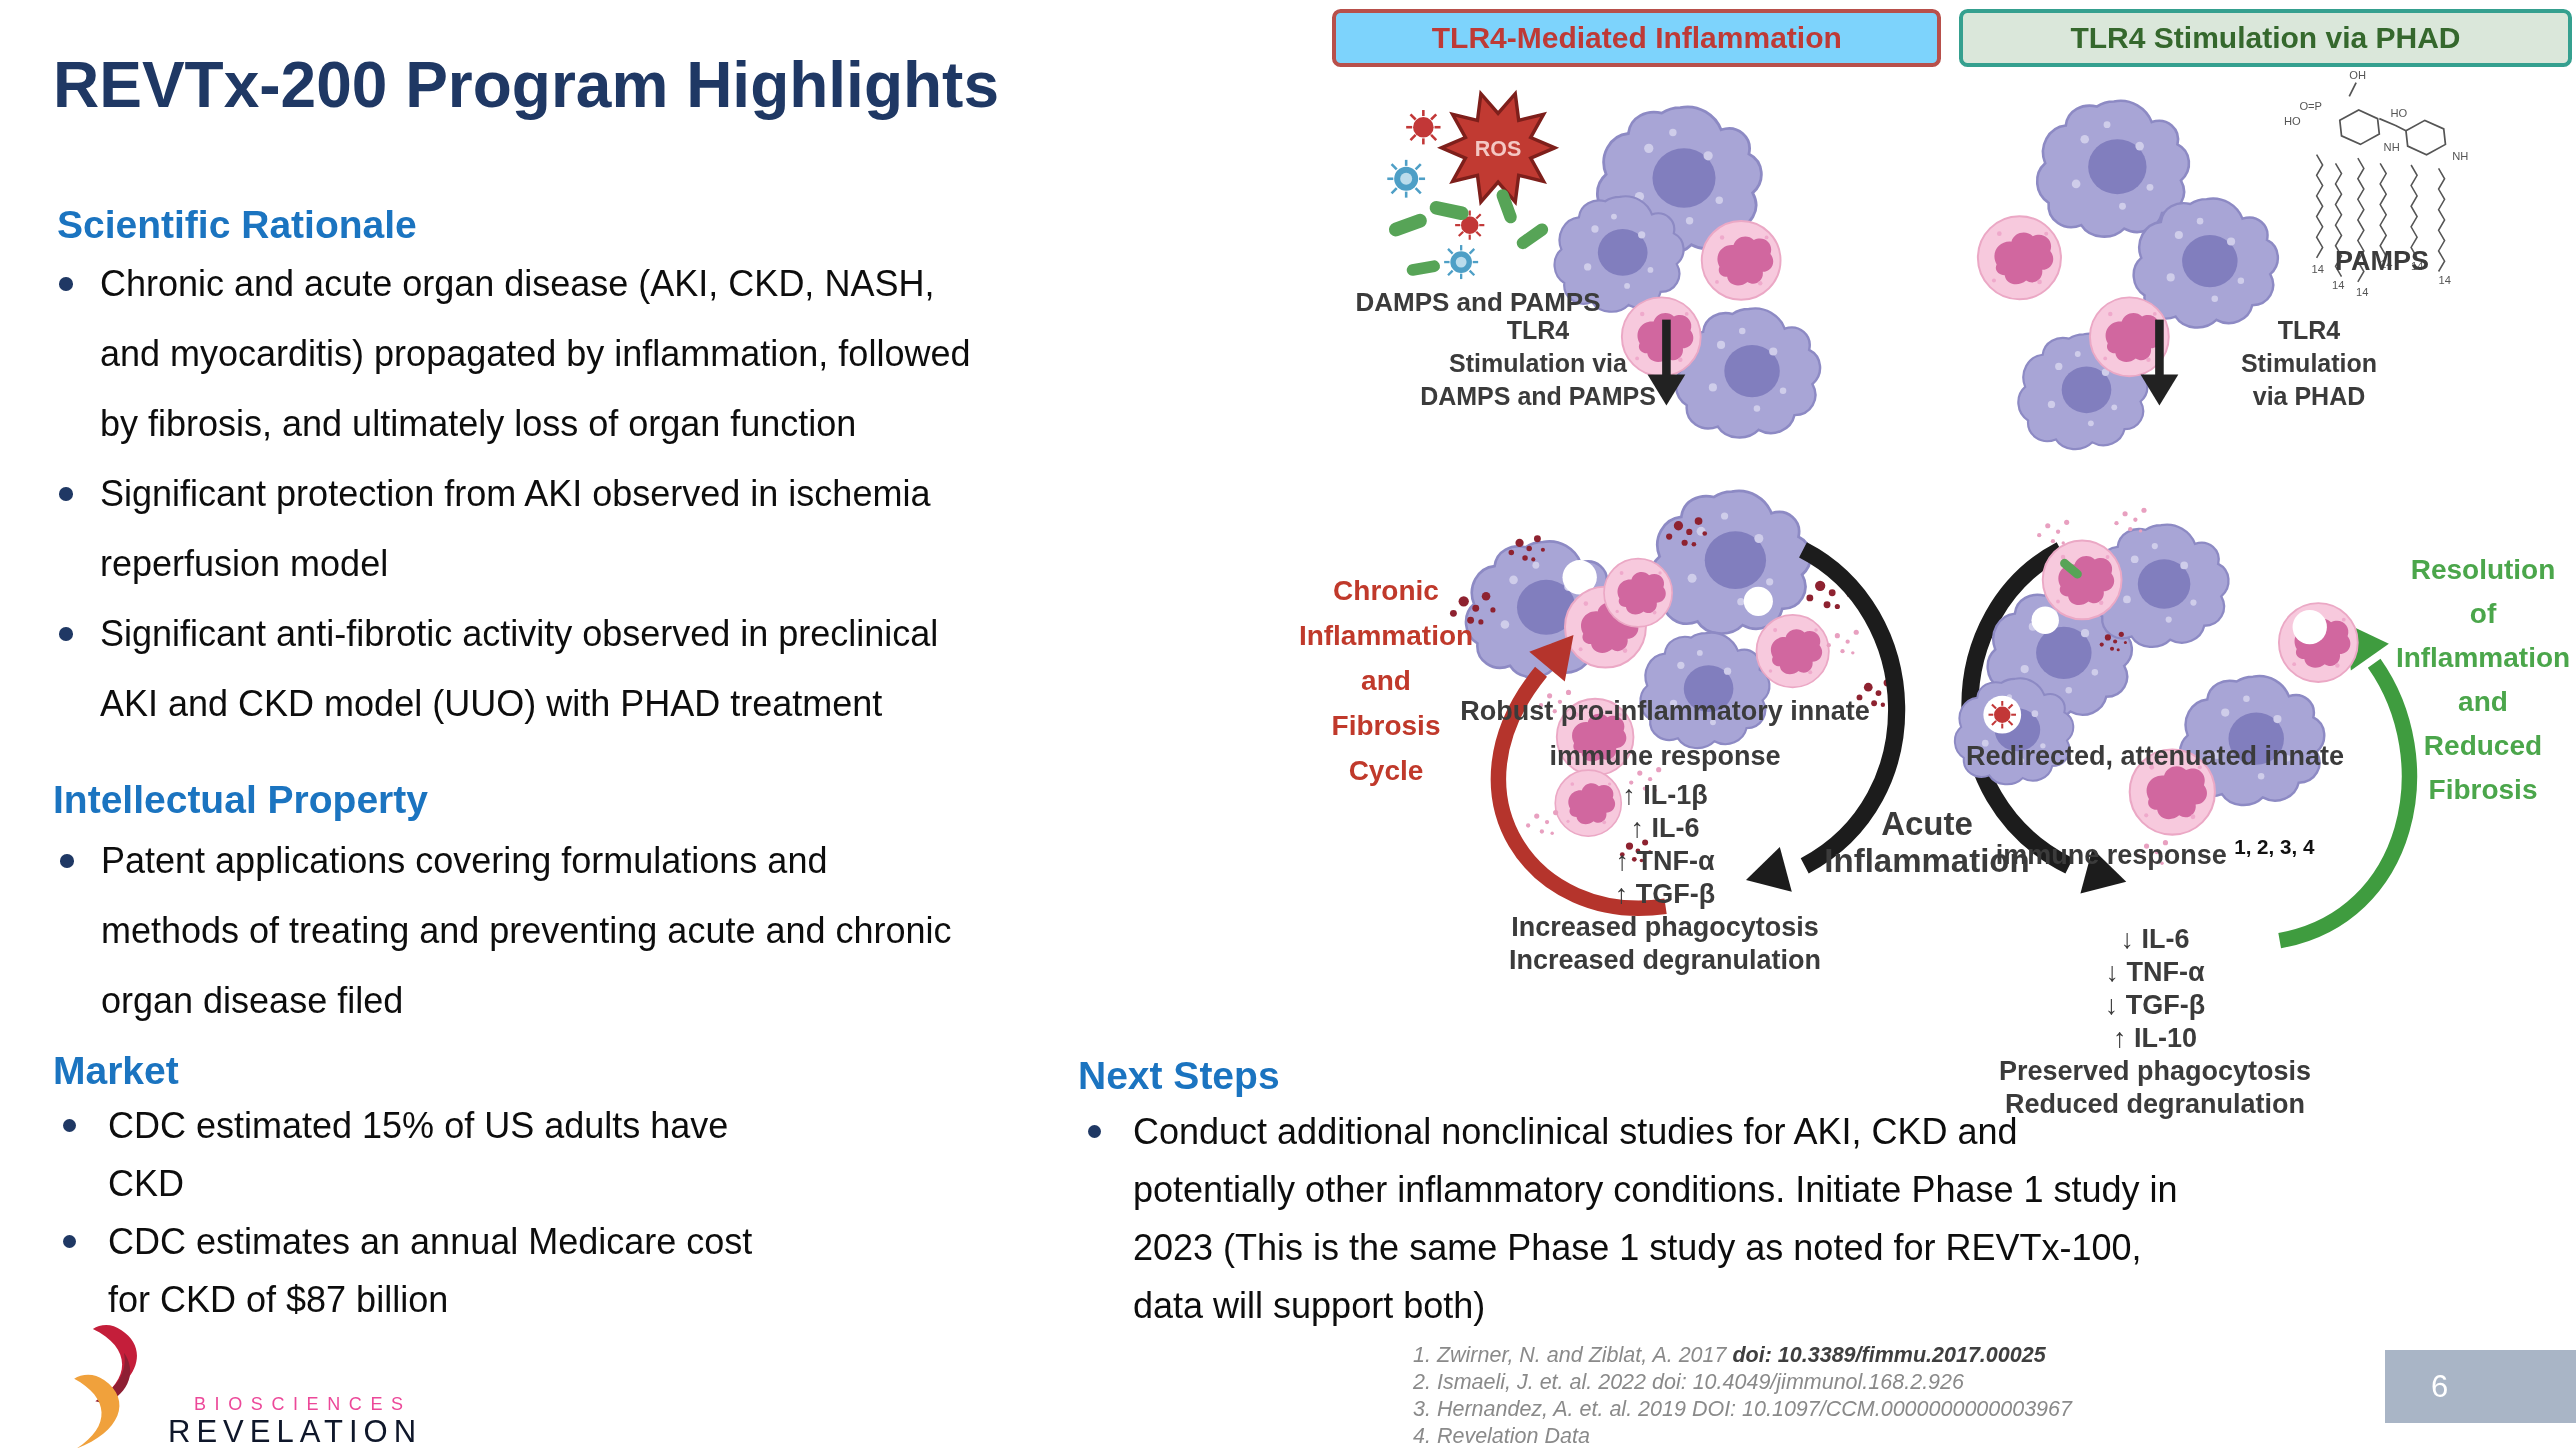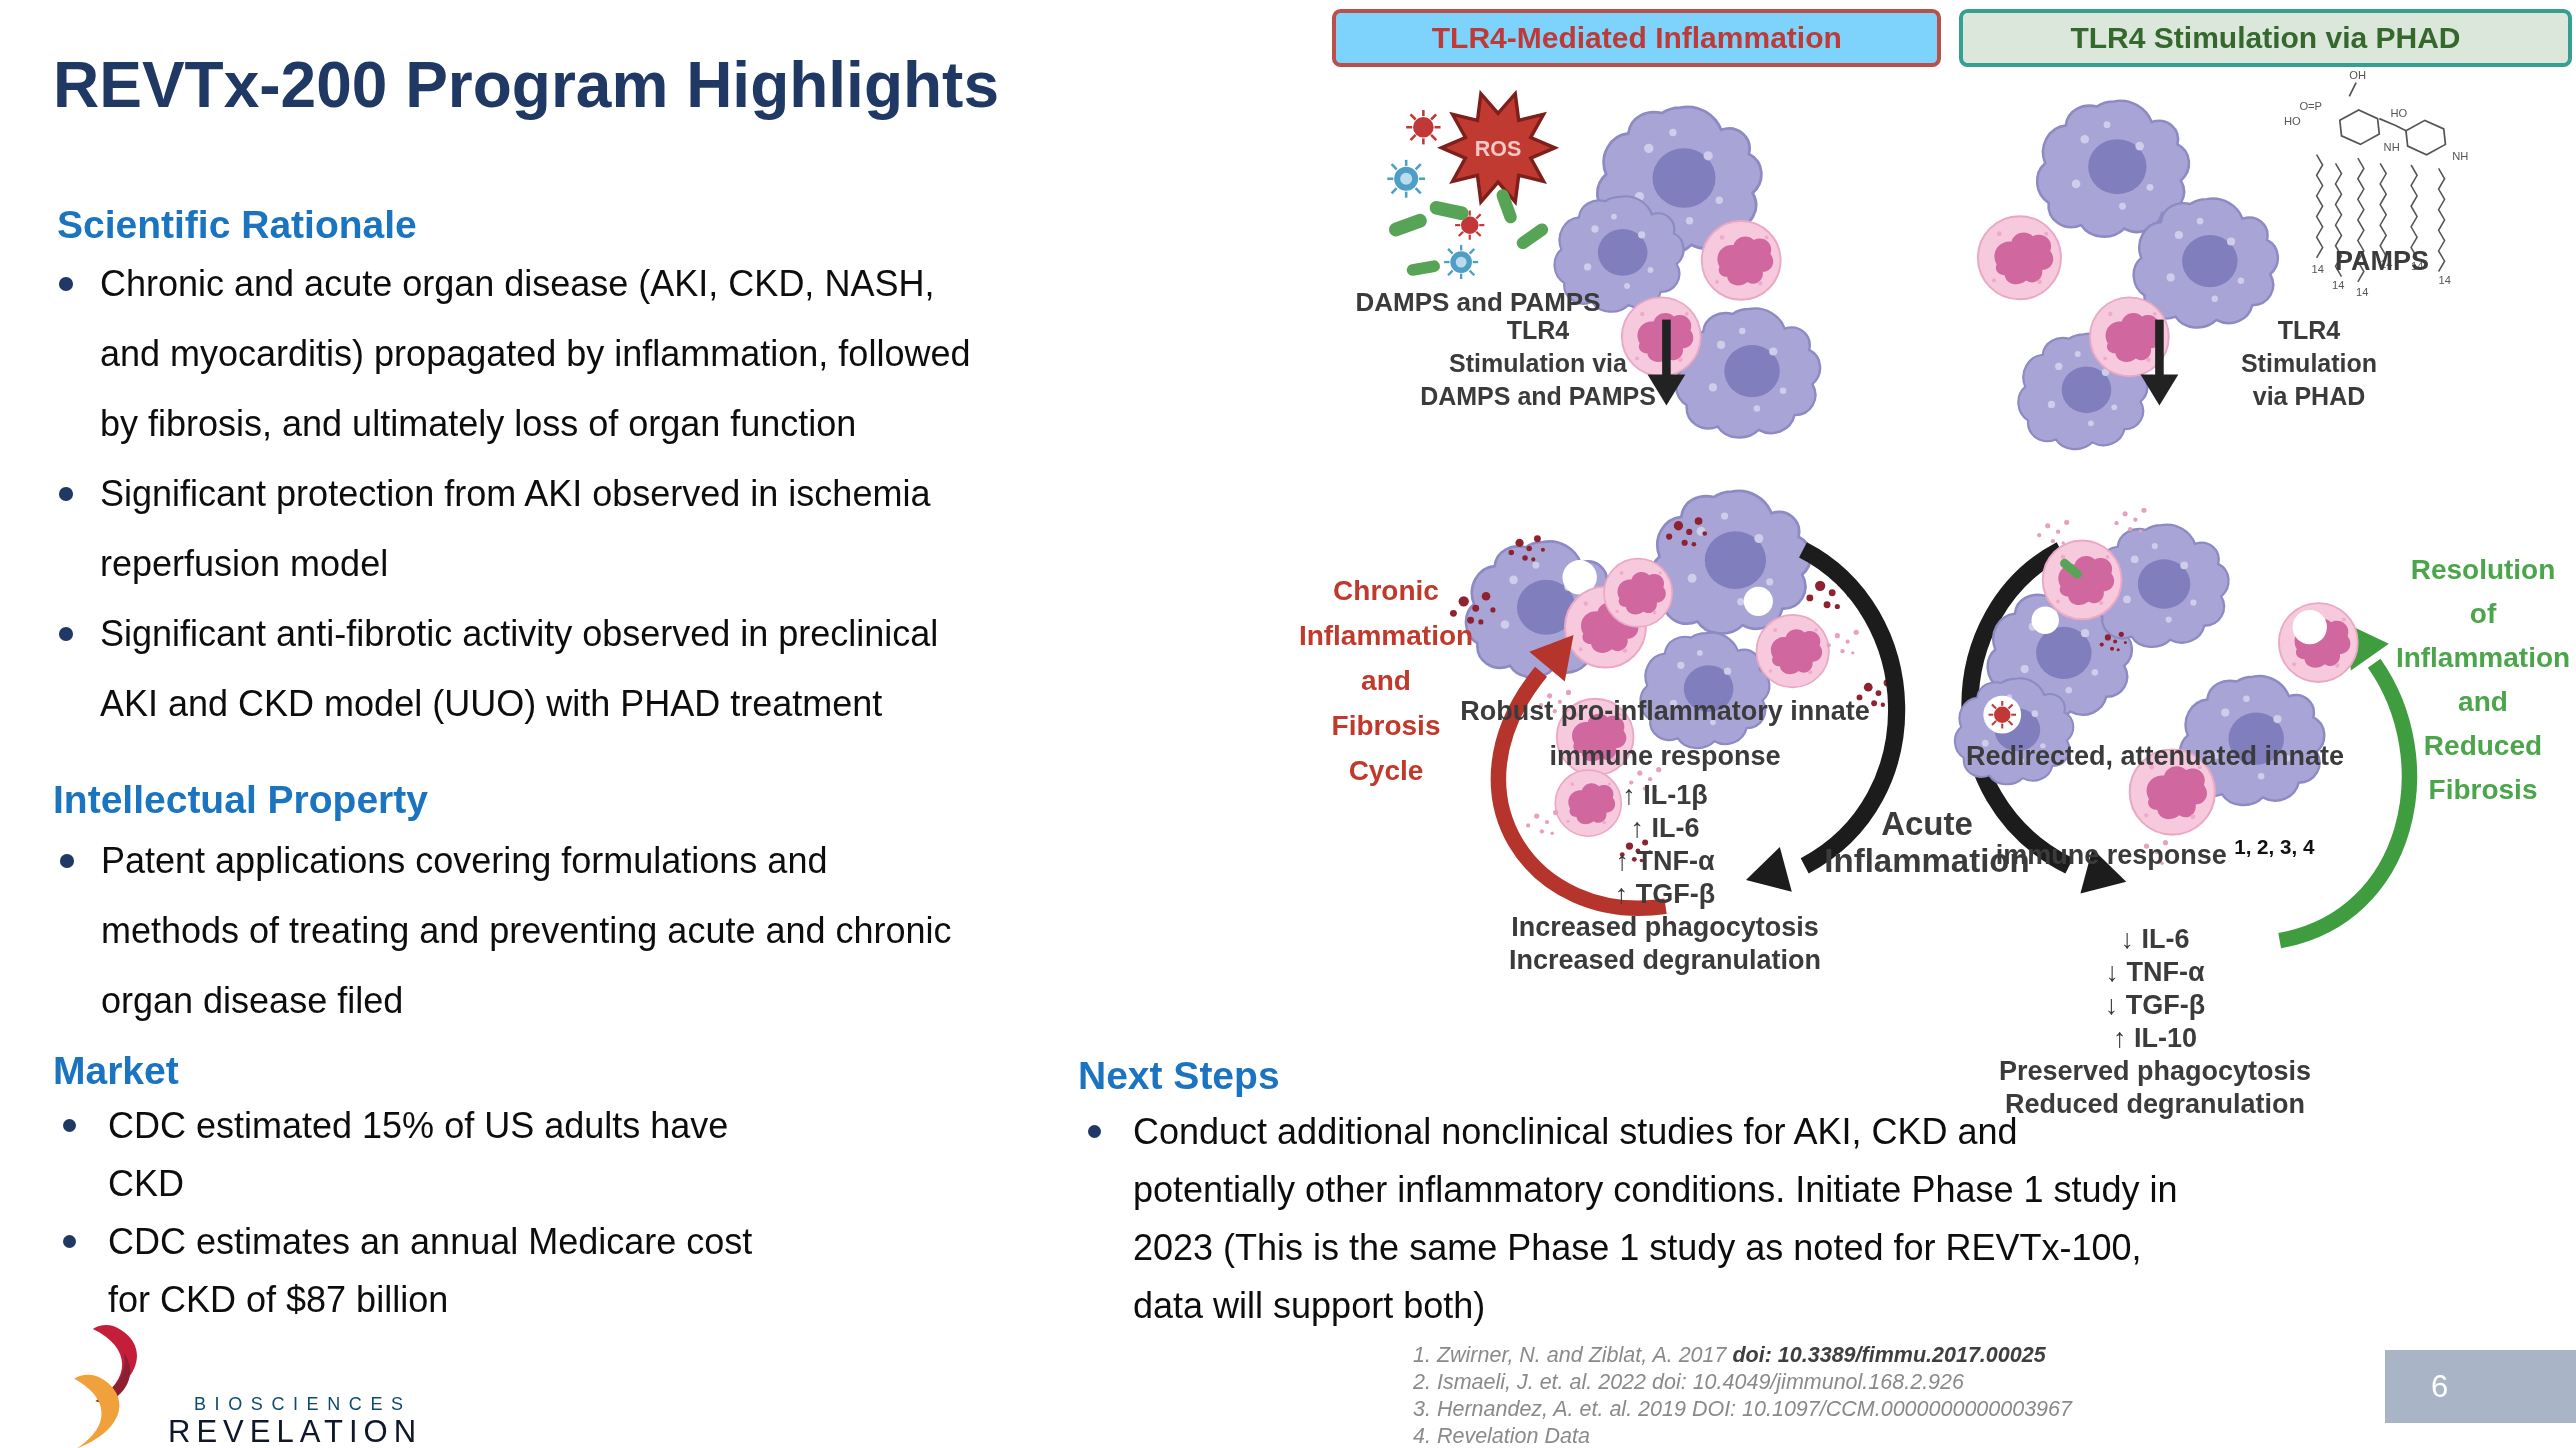--- a/index.html
+++ b/index.html
@@ -31,21 +31,21 @@
   .resolution{font-size:28px;line-height:44px;font-weight:bold;color:#4BA64B;}
   .acute{font-size:33px;line-height:37px;}
   .col{position:absolute;transform:translateX(-50%);text-align:center;font-weight:600;color:#3b3b3b;font-size:27px;}
   .col .resp{line-height:45px;white-space:pre-line;}
   .col .cyt{display:block;line-height:33px;}
   .col .outc{line-height:33px;white-space:pre-line;}
   .col sup{font-size:20.6px;font-weight:600;color:#111;text-align:center;}
   .damps{font-size:26px;}
   .phadlab{font-size:27px;}
   .logo-name{left:168px;top:1414px;font-size:31px;letter-spacing:6px;color:#0f172a;}
-  .logo-sub{left:194px;top:1394px;font-size:18px;letter-spacing:8.6px;color:#0c4a6e;}
+  .logo-sub{left:194px;top:1394px;font-size:18px;letter-spacing:8.6px;color:#ec4899;}
 </style>
 </head>
 <body>
 
 <div class="abs title">REVTx-200 Program Highlights</div>
 
 <div class="abs sec-h" style="left:57px;top:203px">Scientific Rationale</div>
 <ul class="abs bullets lh82" style="left:52px;top:249px;width:1013px">
   <li>Chronic and acute organ disease (AKI, CKD, NASH,
 and myocarditis) propagated by inflammation, followed

